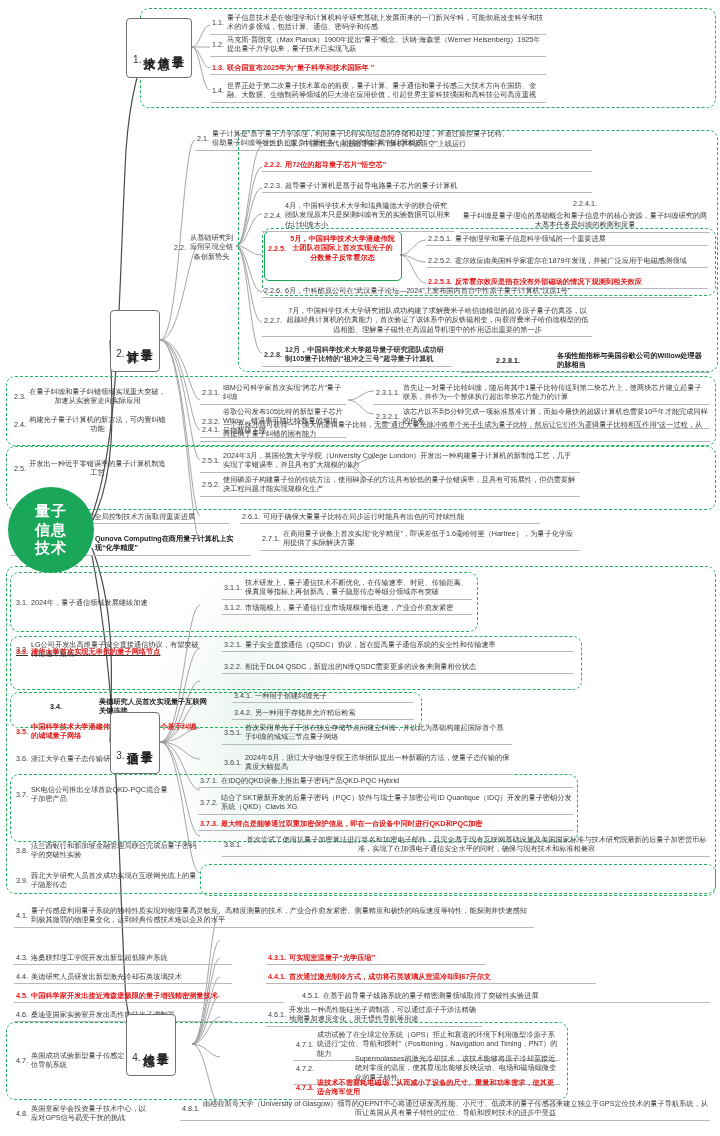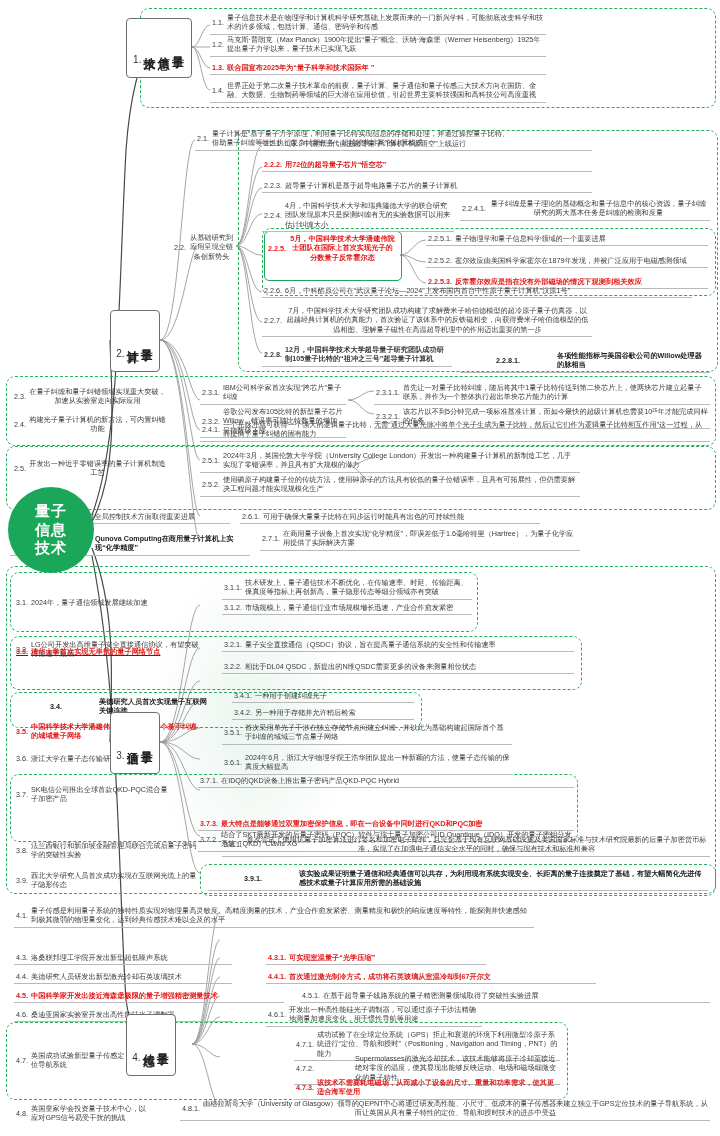--- a/index.html
+++ b/index.html
@@ -235,21 +235,21 @@
     <span class="tx">用72位的超导量子芯片“悟空芯”</span>
   </div>
   <div class="node" style="left:262px;top:180px;width:330px;">
     <span class="idx">2.2.3.</span>
     <span class="tx">超导量子计算机是基于超导电路量子芯片的量子计算机</span>
   </div>
   <div class="node" style="left:262px;top:200px;width:192px;">
     <span class="idx">2.2.4.</span>
     <span class="tx">4月，中国科学技术大学和瑞典隆德大学的联合研究团队发现原本只是探测纠缠有无的实验数据可以用来估计纠缠大小</span>
   </div>
-  <div class="node ctr" style="left:460px;top:198px;width:250px;">
+  <div class="node ctr" style="left:460px;top:198px;width:250px;flex-direction:column;">
     <span class="idx">2.2.4.1.</span>
     <span class="tx">量子纠缠是量子理论的基础概念和量子信息中的核心资源，量子纠缠研究的两大基本任务是纠缠的检测和度量</span>
   </div>
   <div class="node red ctr nb" style="left:266px;top:233px;width:132px;">
     <span class="idx">2.2.5.</span>
     <span class="tx">5月，中国科学技术大学潘建伟院士团队在国际上首次实现光子的分数量子反常霍尔态</span>
   </div>
   <div class="node" style="left:426px;top:233px;width:282px;">
     <span class="idx">2.2.5.1.</span>
     <span class="tx">量子物理学和量子信息科学领域的一个重要进展</span>
@@ -402,21 +402,21 @@
   </div>
 
   <div class="node nb" style="left:14px;top:784px;width:160px;">
     <span class="idx">3.7.</span>
     <span class="tx">SK电信公司推出全球首款QKD-PQC混合量子加密产品</span>
   </div>
   <div class="node" style="left:198px;top:775px;width:376px;">
     <span class="idx">3.7.1.</span>
     <span class="tx">在IDQ的QKD设备上推出量子密码产品QKD-PQC Hybrid</span>
   </div>
-  <div class="node" style="left:198px;top:829px;width:376px;">
+  <div class="node" style="left:198px;top:792px;width:376px;">
     <span class="idx">3.7.2.</span>
     <span class="tx">结合了SKT最新开发的后量子密码（PQC）软件与瑞士量子加密公司ID Quantique（IDQ）开发的量子密钥分发系统（QKD）Clavis XG</span>
   </div>
   <div class="node red" style="left:198px;top:818px;width:376px;">
     <span class="idx">3.7.3.</span>
     <span class="tx">最大特点是能够通过双重加密保护信息，即在一台设备中同时进行QKD和PQC加密</span>
   </div>
 
   <div class="node nb" style="left:14px;top:840px;width:190px;">
     <span class="idx">3.8.</span>
@@ -424,24 +424,20 @@
   </div>
   <div class="node ctr" style="left:222px;top:834px;width:488px;">
     <span class="idx">3.8.1.</span>
     <span class="tx">首次尝试了使用抗量子加密算法进行签名和加密电子邮件，且完全基于现有互联网基础设施及美国国家标准与技术研究院最新的后量子加密货币标准，实现了在加强电子通信安全水平的同时，确保与现有技术和标准相兼容</span>
   </div>
 
   <div class="node nb" style="left:14px;top:870px;width:190px;">
     <span class="idx">3.9.</span>
     <span class="tx">西北大学研究人员首次成功实现在互联网光缆上的量子隐形传态</span>
   </div>
-  <div class="node bold" style="left:208px;top:868px;width:500px;">
-    <span class="idx">3.9.1.</span>
-    <span class="tx">该实验成果证明量子通信和经典通信可以共存，为利用现有系统实现安全、长距离的量子连接奠定了基础，有望大幅简化先进传感技术或量子计算应用所需的基础设施</span>
-  </div>
 
   <div class="node" style="left:14px;top:905px;width:520px;">
     <span class="idx">4.1.</span>
     <span class="tx">量子传感是利用量子系统的独特性质实现对物理量高灵敏度、高精度测量的技术，产业合作愈发紧密、测量精度和极快的响应速度等特性，能探测并快速感知到极其微弱的物理量变化，达到经典传感技术难以企及的水平</span>
   </div>
   <div class="node" style="left:14px;top:952px;width:218px;">
     <span class="idx">4.3.</span>
     <span class="tx">洛桑联邦理工学院开发出新型超低噪声系统</span>
   </div>
   <div class="node red" style="left:266px;top:952px;width:220px;">

